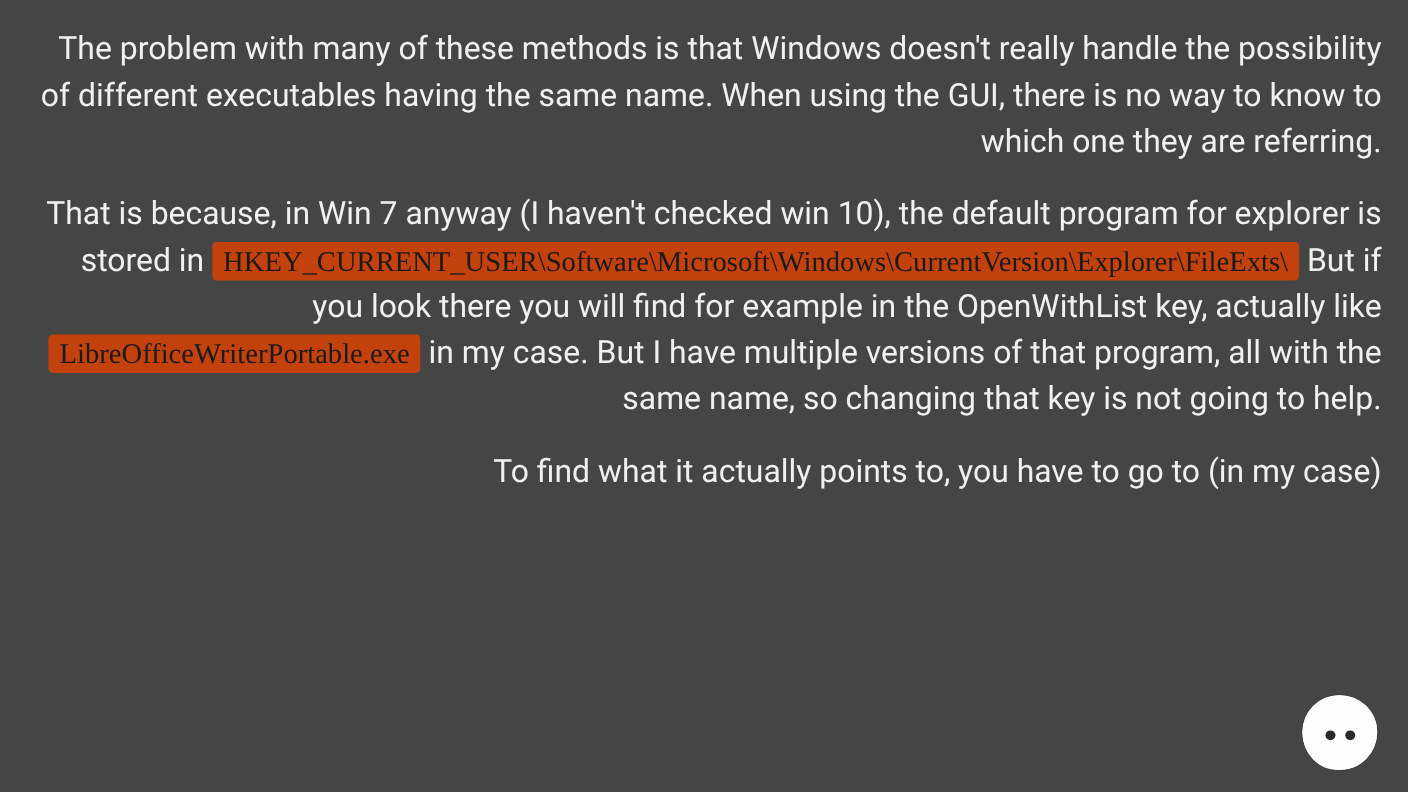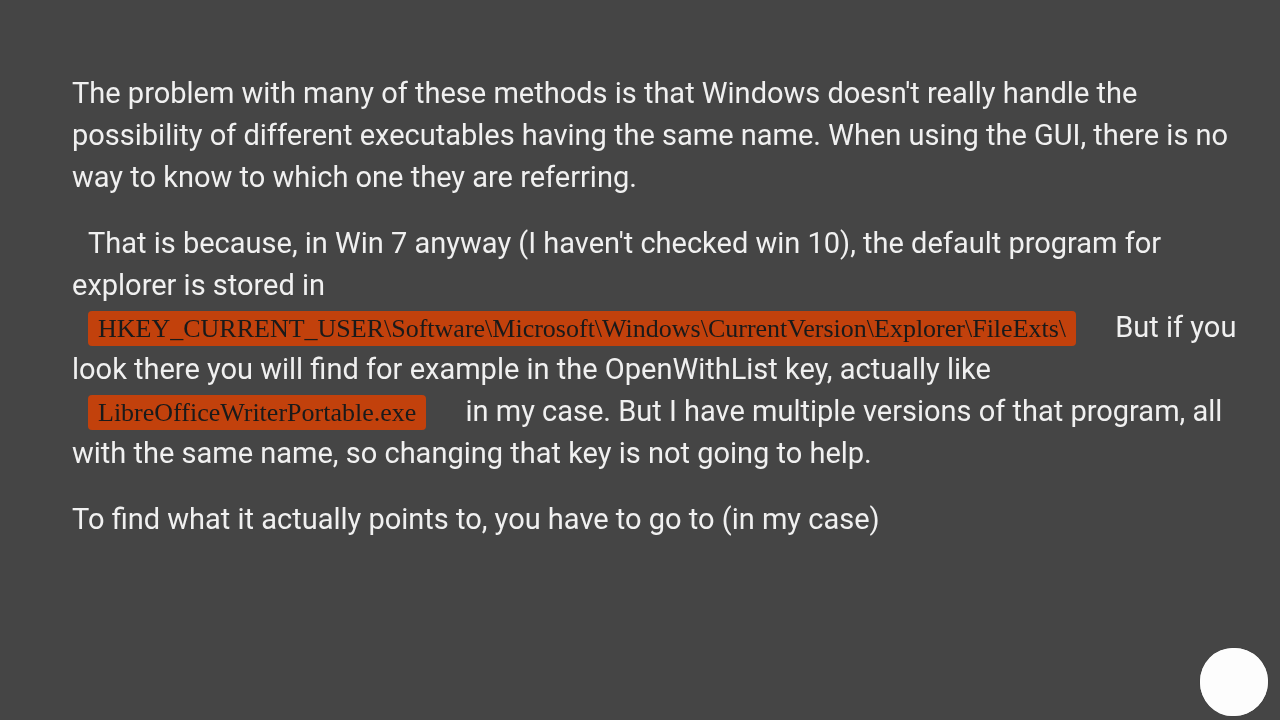--- a/index.html
+++ b/index.html
@@ -1,18 +1,19 @@
 <!DOCTYPE html>
 <html><head>
   <meta charset="utf-8">
   <style>
     * {
-      margin: 16px;
+      margin: 0;
       padding: 0;
       box-sizing: border-box;
+      text-align: right;
     }
     body {
       width: 1280px;
       height: 720px;
       background-color: #454545;
       color: #f0f0f0;
       font-family: -apple-system, BlinkMacSystemFont, "Segoe UI", Roboto, Helvetica, Arial, sans-serif;
       padding: 24px 24px 0 24px;
       overflow: hidden;
       position: relative;

